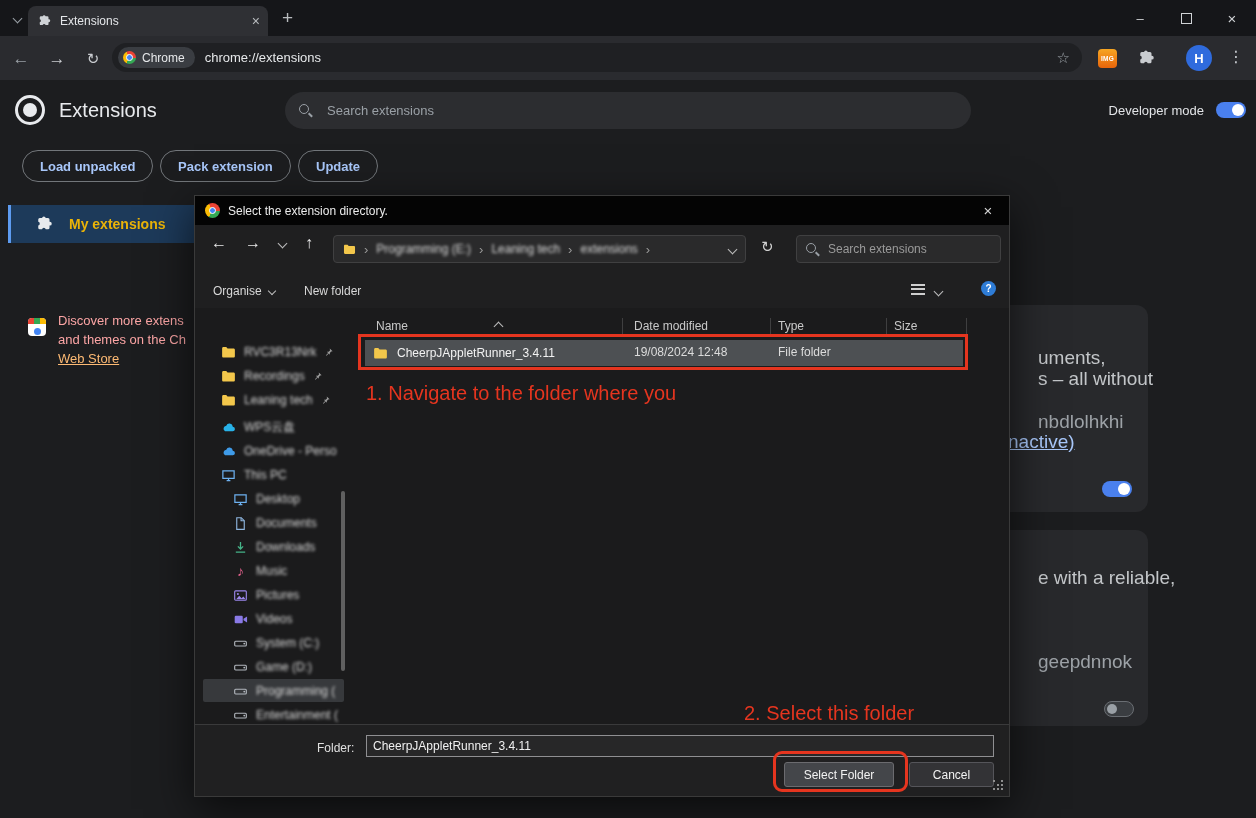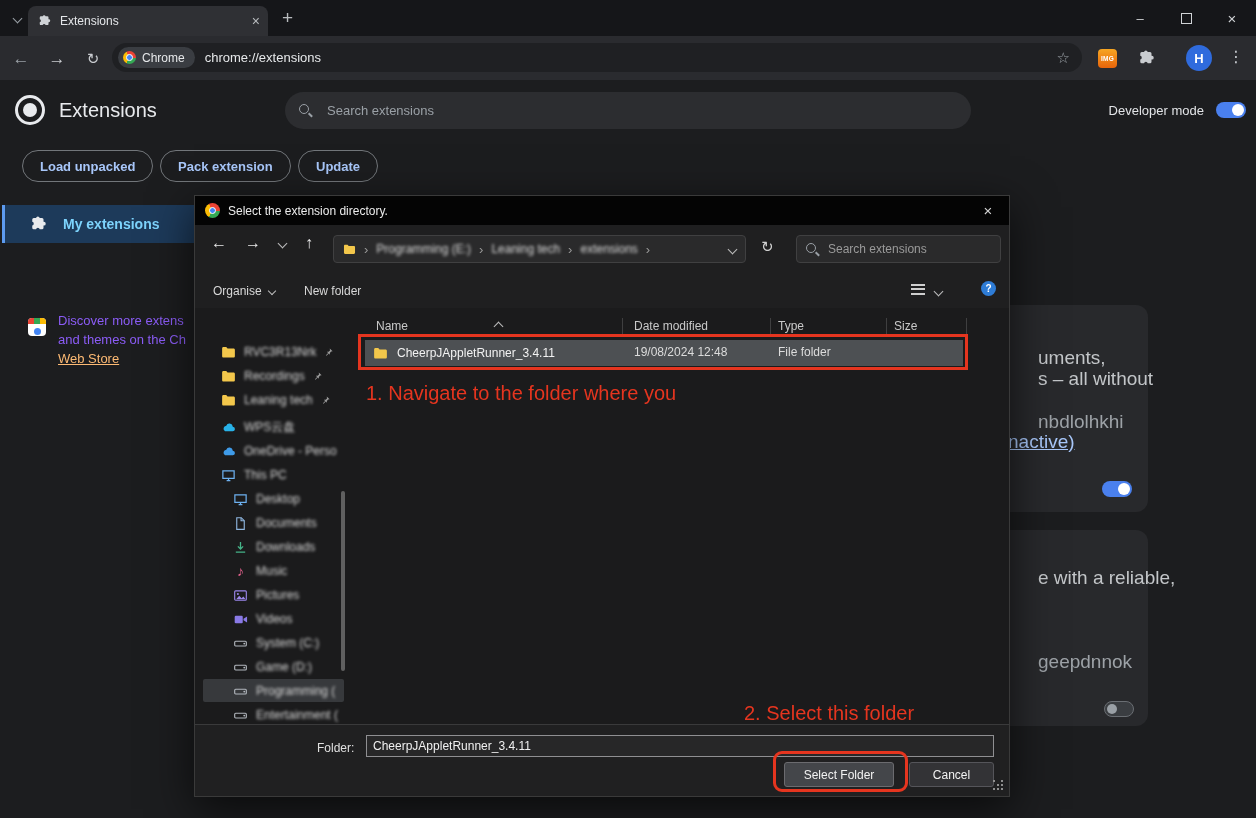--- a/index.html
+++ b/index.html
@@ -58,30 +58,30 @@
   .toggle.on::after{content:"";position:absolute;right:2px;top:2px;width:12px;height:12px;border-radius:50%;background:#fff;}
   .toggle.off{background:#3a3d41;border:1px solid #6a6e73;}
   .toggle.off::after{content:"";position:absolute;left:2px;top:2px;width:10px;height:10px;border-radius:50%;background:#9aa0a6;}
   .tg-dev{right:10px;top:102px;}
 
   .pill-btn{position:absolute;top:150px;height:32px;border:1px solid #72767a;border-radius:16px;background:transparent;
             display:inline-flex;align-items:center;padding:0 17px;color:#a8c7fa;font-size:13px;font-weight:bold;box-sizing:border-box;}
   .btn-load{left:22px;} .btn-pack{left:160px;} .btn-update{left:298px;}
 
   
-  .side-item{position:absolute;left:2px;width:194px;height:38px;display:flex;align-items:center;gap:15px;
-             padding-left:28px;box-sizing:border-box;color:#7dd3fc;font-size:14px;font-weight:bold;}
+  .side-item{position:absolute;left:8px;width:194px;height:38px;display:flex;align-items:center;gap:15px;
+             padding-left:28px;box-sizing:border-box;color:#eab308;font-size:14px;font-weight:bold;}
   .side-my{top:205px;background:#1d3a5a;border-left:3px solid #5d9bf0;padding-left:25px;}
   .side-kb{top:243px;}
   .side-item .ic{width:18px;height:18px;fill:#e8eaed;color:#e8eaed;flex:none;}
   .cws-icon{position:absolute;left:28px;top:318px;width:18px;height:18px;border-radius:4px;background:#fff;}
   .cws-icon::before{content:"";position:absolute;left:0;right:0;top:0;height:6px;border-radius:4px 4px 0 0;
      background:linear-gradient(90deg,#ea4335 0 34%,#34a853 34% 67%,#fbbc04 67% 100%);}
   .cws-icon::after{content:"";position:absolute;left:50%;top:10px;width:7px;height:7px;margin-left:-3.5px;border-radius:50%;background:#4285f4;}
-  .promo{position:absolute;left:58px;font-size:13px;color:#8b5cf6;white-space:nowrap;}
+  .promo{position:absolute;left:58px;font-size:13px;color:#fca5a5;white-space:nowrap;}
   .promo-1{top:313px;} .promo-2{top:332px;} 
   .promo-link{top:351px;color:#fdba74;text-decoration:underline;}
 
   
   .card{position:absolute;left:988px;width:160px;background:#28292c;border-radius:12px;}
   .card-a{top:305px;height:207px;} .card-b{top:530px;height:196px;}
   .frag{position:absolute;font-size:19px;color:#c3c6c9;white-space:nowrap;}
   .frag.dim{color:#9da2a7;} .frag.link{color:#a8c7fa;text-decoration:underline;}
 
   

